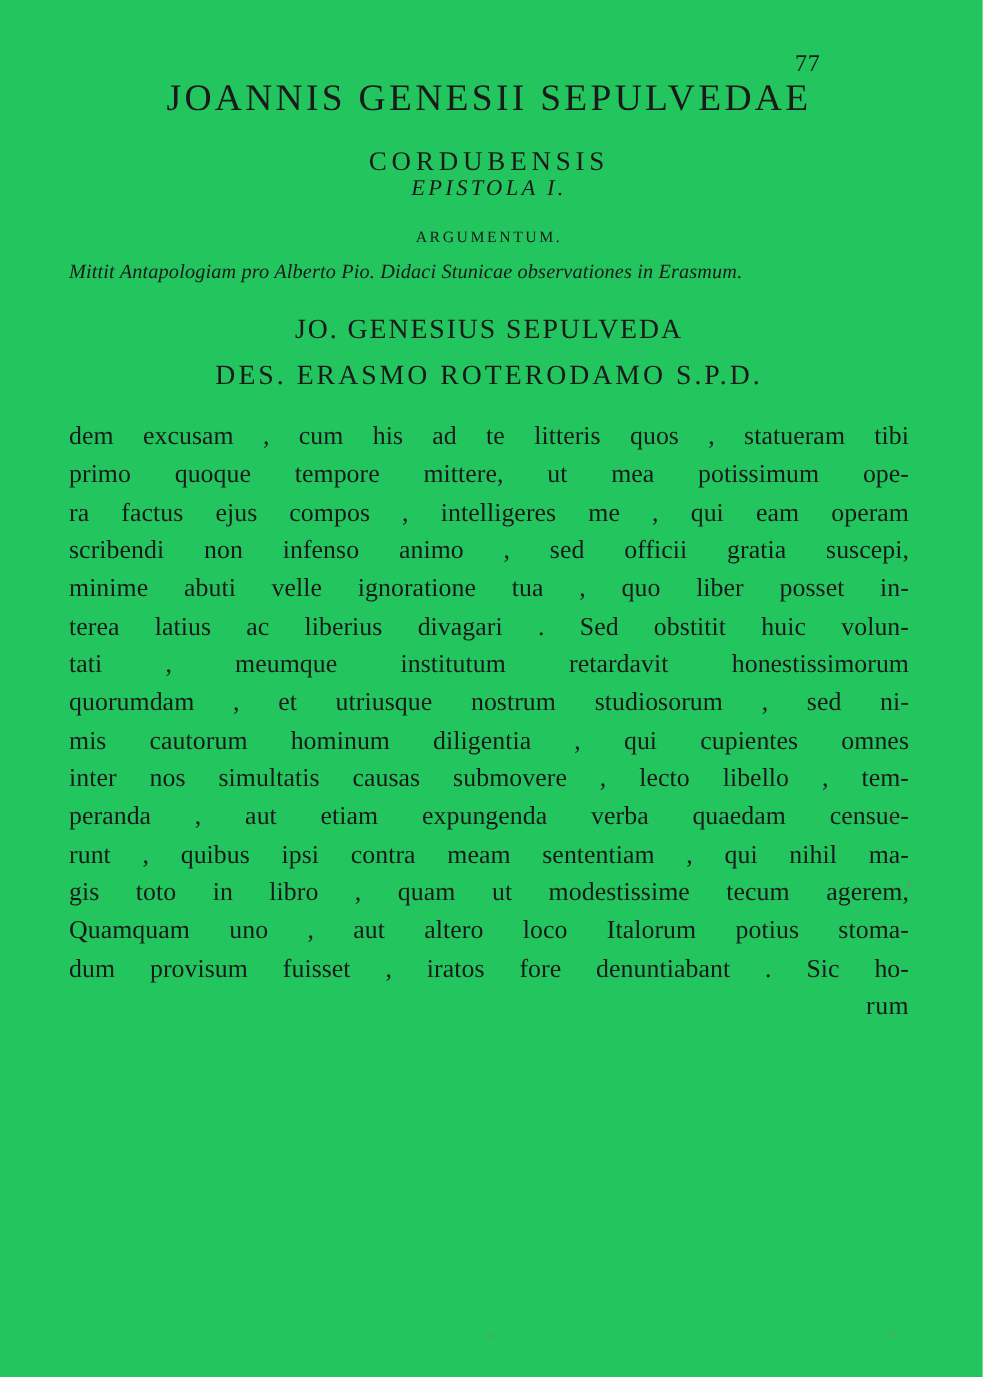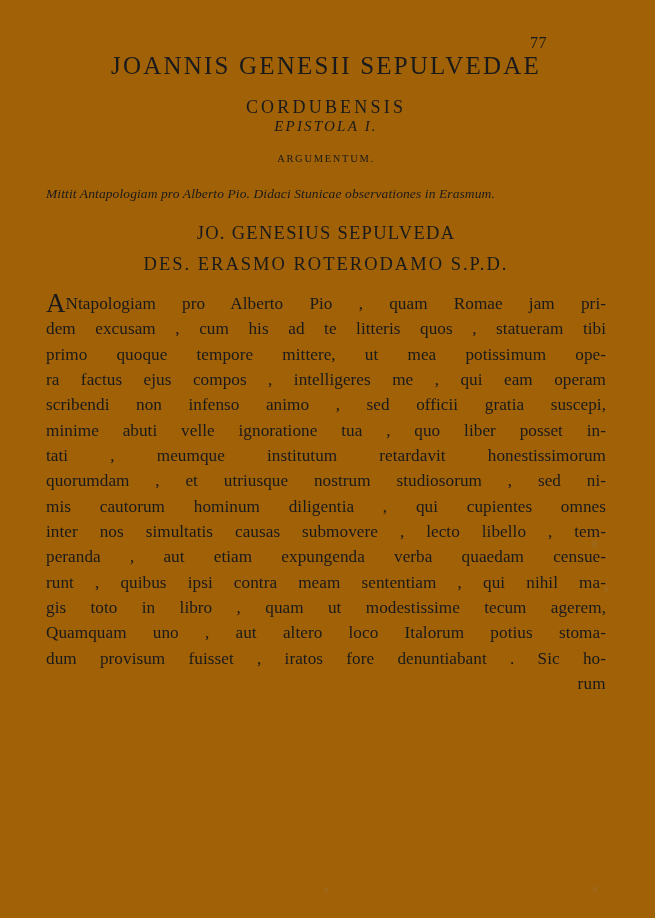--- a/index.html
+++ b/index.html
@@ -12,21 +12,21 @@
     height: 918px;
     overflow: hidden;
     font-family: "Liberation Serif", serif;
     color: #1a1a1a;
     position: relative;
   }
   .page {
     position: relative;
     width: 655px;
     height: 918px;
-    background: #a16207;
+    background: #22c55e;
   }
   .page-number {
     position: absolute;
     top: 34px;
     right: 108px;
     font-family: "Liberation Serif", serif;
     font-size: 16px;
     letter-spacing: 0.5px;
   }
   .content {
@@ -59,21 +59,21 @@
     text-align: center;
     font-size: 15px;
     font-style: italic;
     letter-spacing: 2.2px;
     margin-bottom: 18px;
   }
   .argumentum {
     text-align: center;
     font-size: 10.5px;
     letter-spacing: 1.7px;
-    margin-bottom: 21px;
+    margin-bottom: 8px;
   }
   .argument-text {
     font-size: 13.5px;
     font-style: italic;
     line-height: 1.32;
     text-align: left;
     margin-bottom: 20px;
     letter-spacing: 0.1px;
   }
   .salut1 {
@@ -135,26 +135,26 @@
     <div class="title-sub1">CORDUBENSIS</div>
 
     <div class="epistola">EPISTOLA I.</div>
     <div class="argumentum">ARGUMENTUM.</div>
     <div class="argument-text">Mittit Antapologiam pro Alberto Pio. Didaci Stunicae observationes in Erasmum.</div>
 
     <div class="salut1">JO.  GENESIUS  SEPULVEDA</div>
     <div class="salut2">DES.  ERASMO  ROTERODAMO  S.P.D.</div>
 
     <div class="body-text">
-      <p><span class="dropcap">A</span><span>Ntapologiam pro Alberto Pio , quam Romae jam pri-</span></p>
       <p><span>dem  excusam , cum his  ad te  litteris quos , statueram  tibi</span></p>
       <p><span>primo  quoque tempore  mittere, ut mea potissimum ope-</span></p>
       <p><span>ra factus ejus compos , intelligeres me , qui eam operam</span></p>
       <p><span>scribendi  non  infenso  animo ,  sed  officii  gratia  suscepi,</span></p>
       <p><span>minime abuti velle  ignoratione tua , quo  liber posset in-</span></p>
+      <p><span>terea  latius ac  liberius divagari .  Sed obstitit huic volun-</span></p>
       <p><span>tati ,  meumque  institutum  retardavit  honestissimorum</span></p>
       <p><span>quorumdam ,  et utriusque nostrum studiosorum , sed ni-</span></p>
       <p><span>mis cautorum  hominum  diligentia ,  qui cupientes  omnes</span></p>
       <p><span>inter nos simultatis causas submovere ,  lecto libello , tem-</span></p>
       <p><span>peranda ,  aut  etiam  expungenda  verba  quaedam  censue-</span></p>
       <p><span>runt , quibus  ipsi contra  meam  sententiam , qui nihil ma-</span></p>
       <p><span>gis  toto  in libro ,  quam ut  modestissime  tecum  agerem,</span></p>
       <p><span>Quamquam uno , aut altero loco Italorum  potius stoma-</span></p>
       <p><span>dum  provisum  fuisset , iratos  fore denuntiabant . Sic ho-</span></p>
       <p class="lastline">rum</p>

